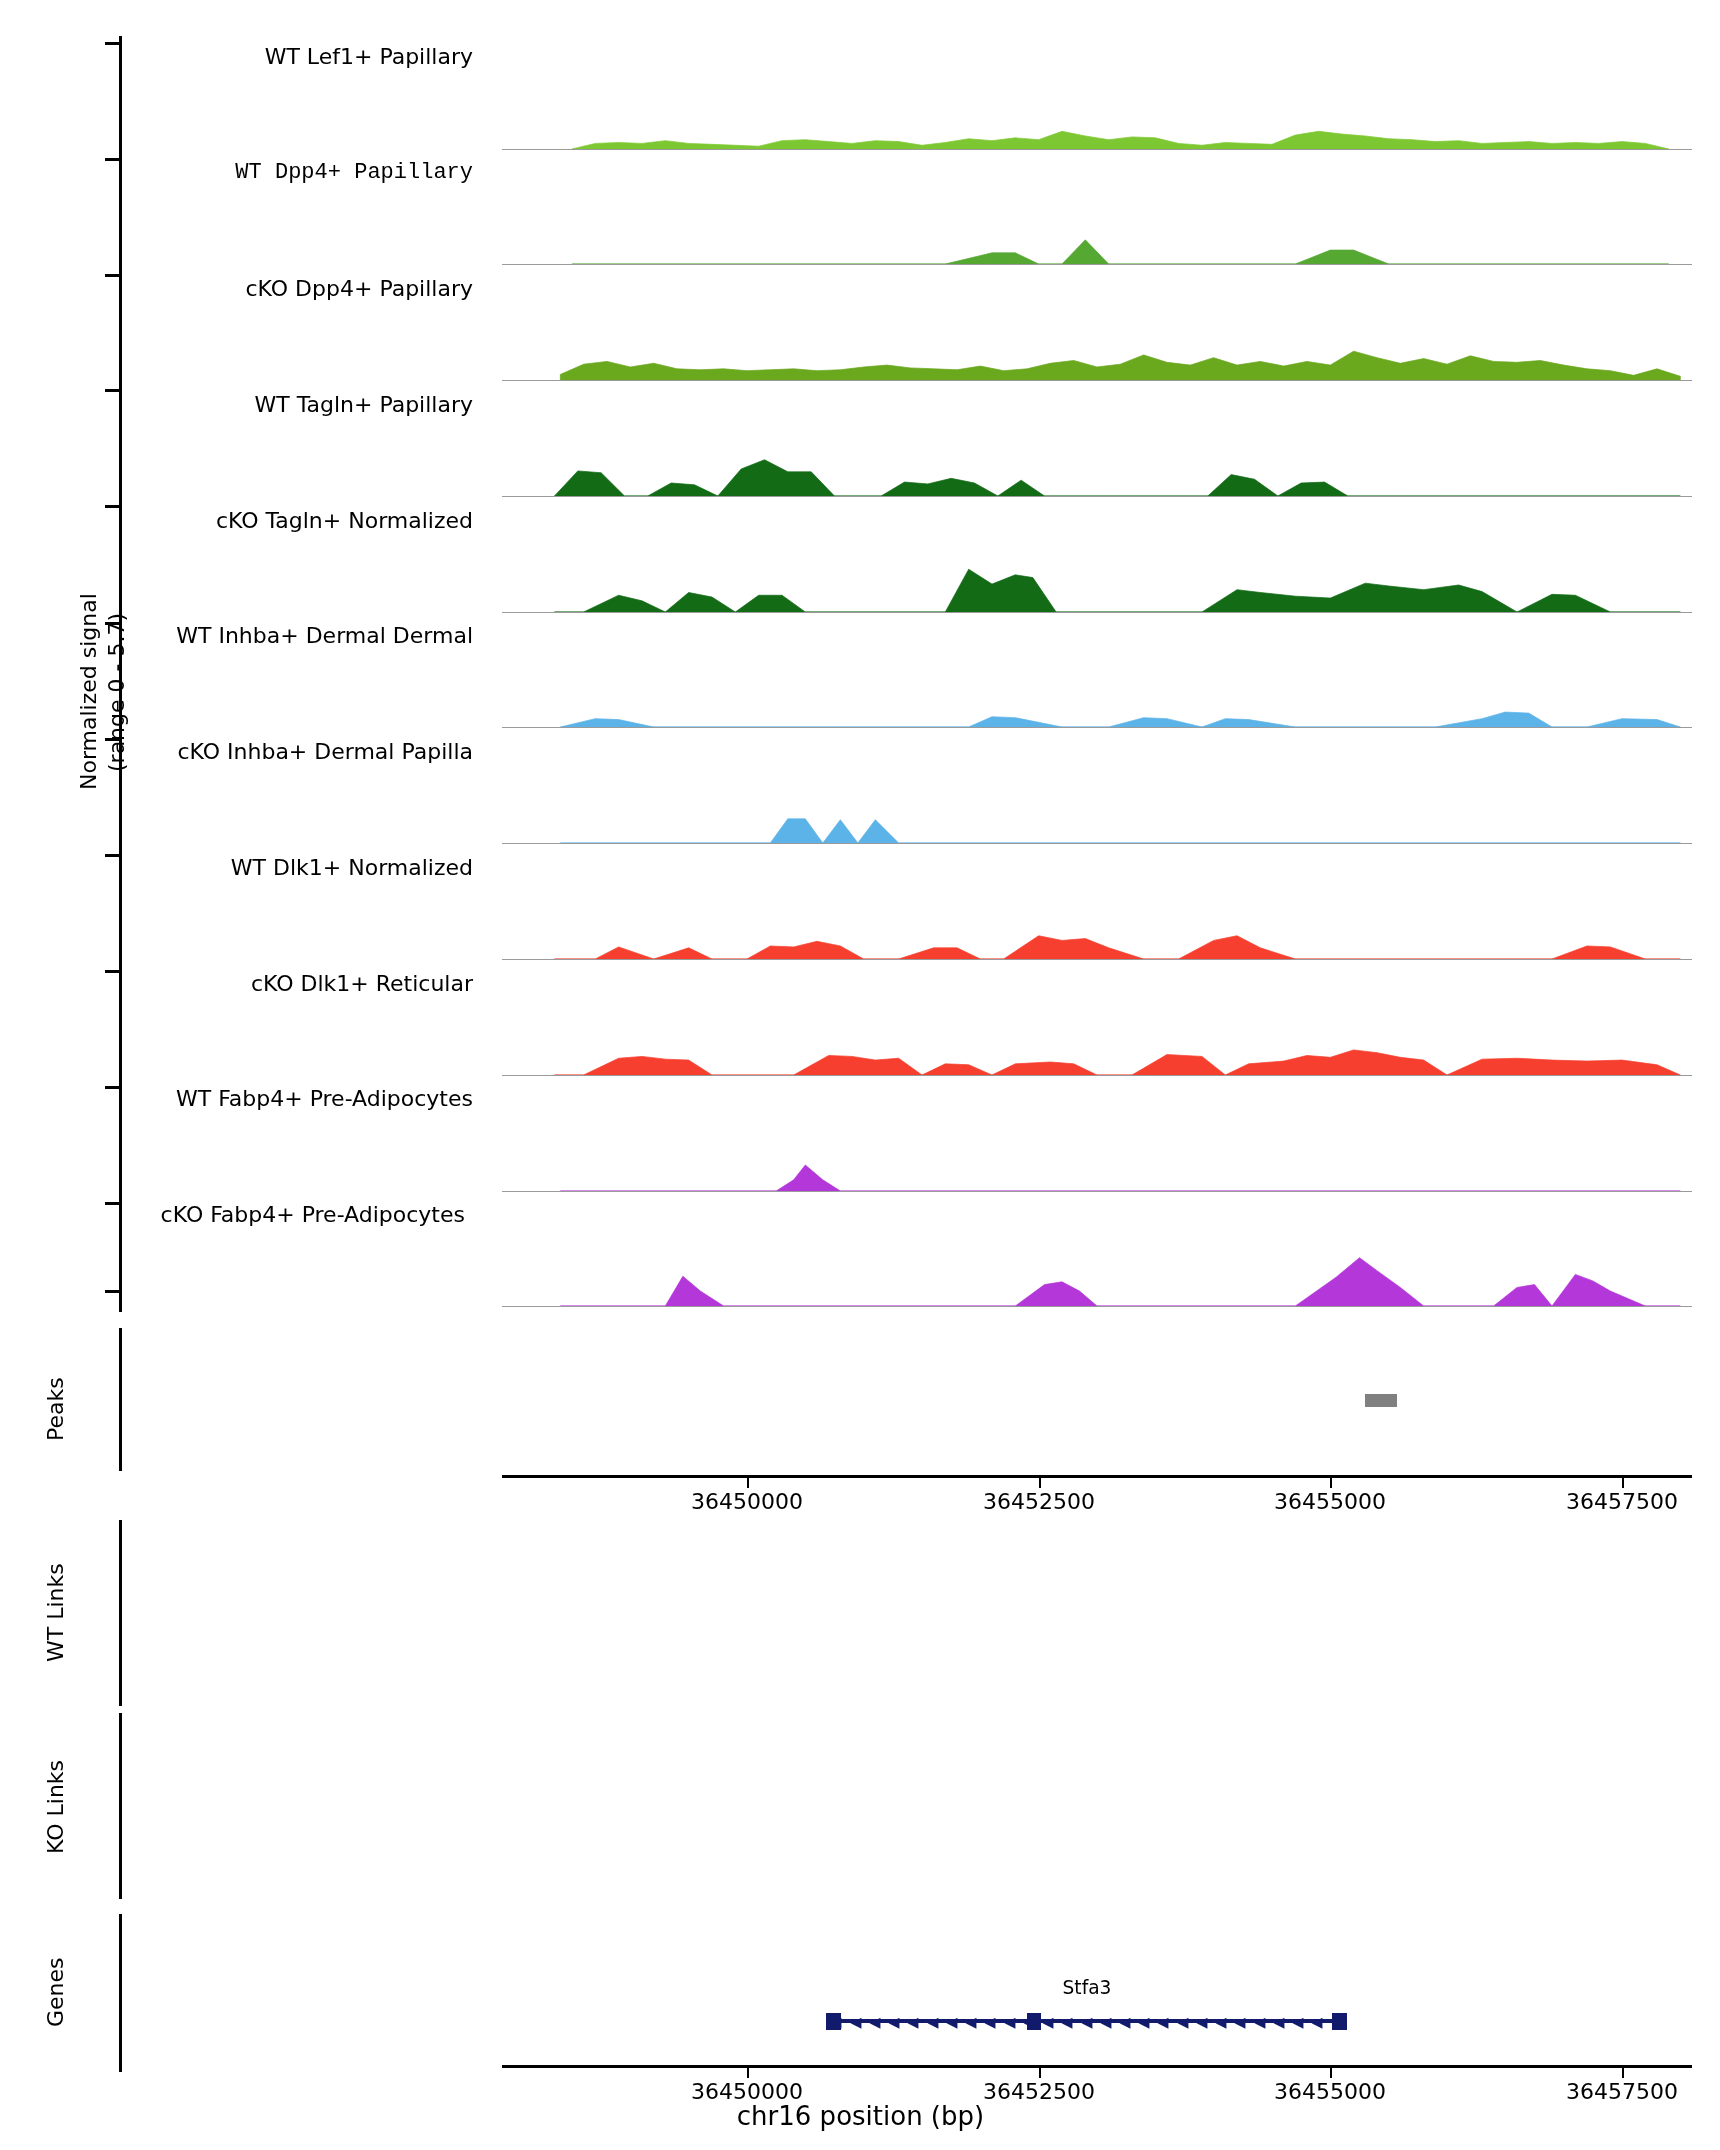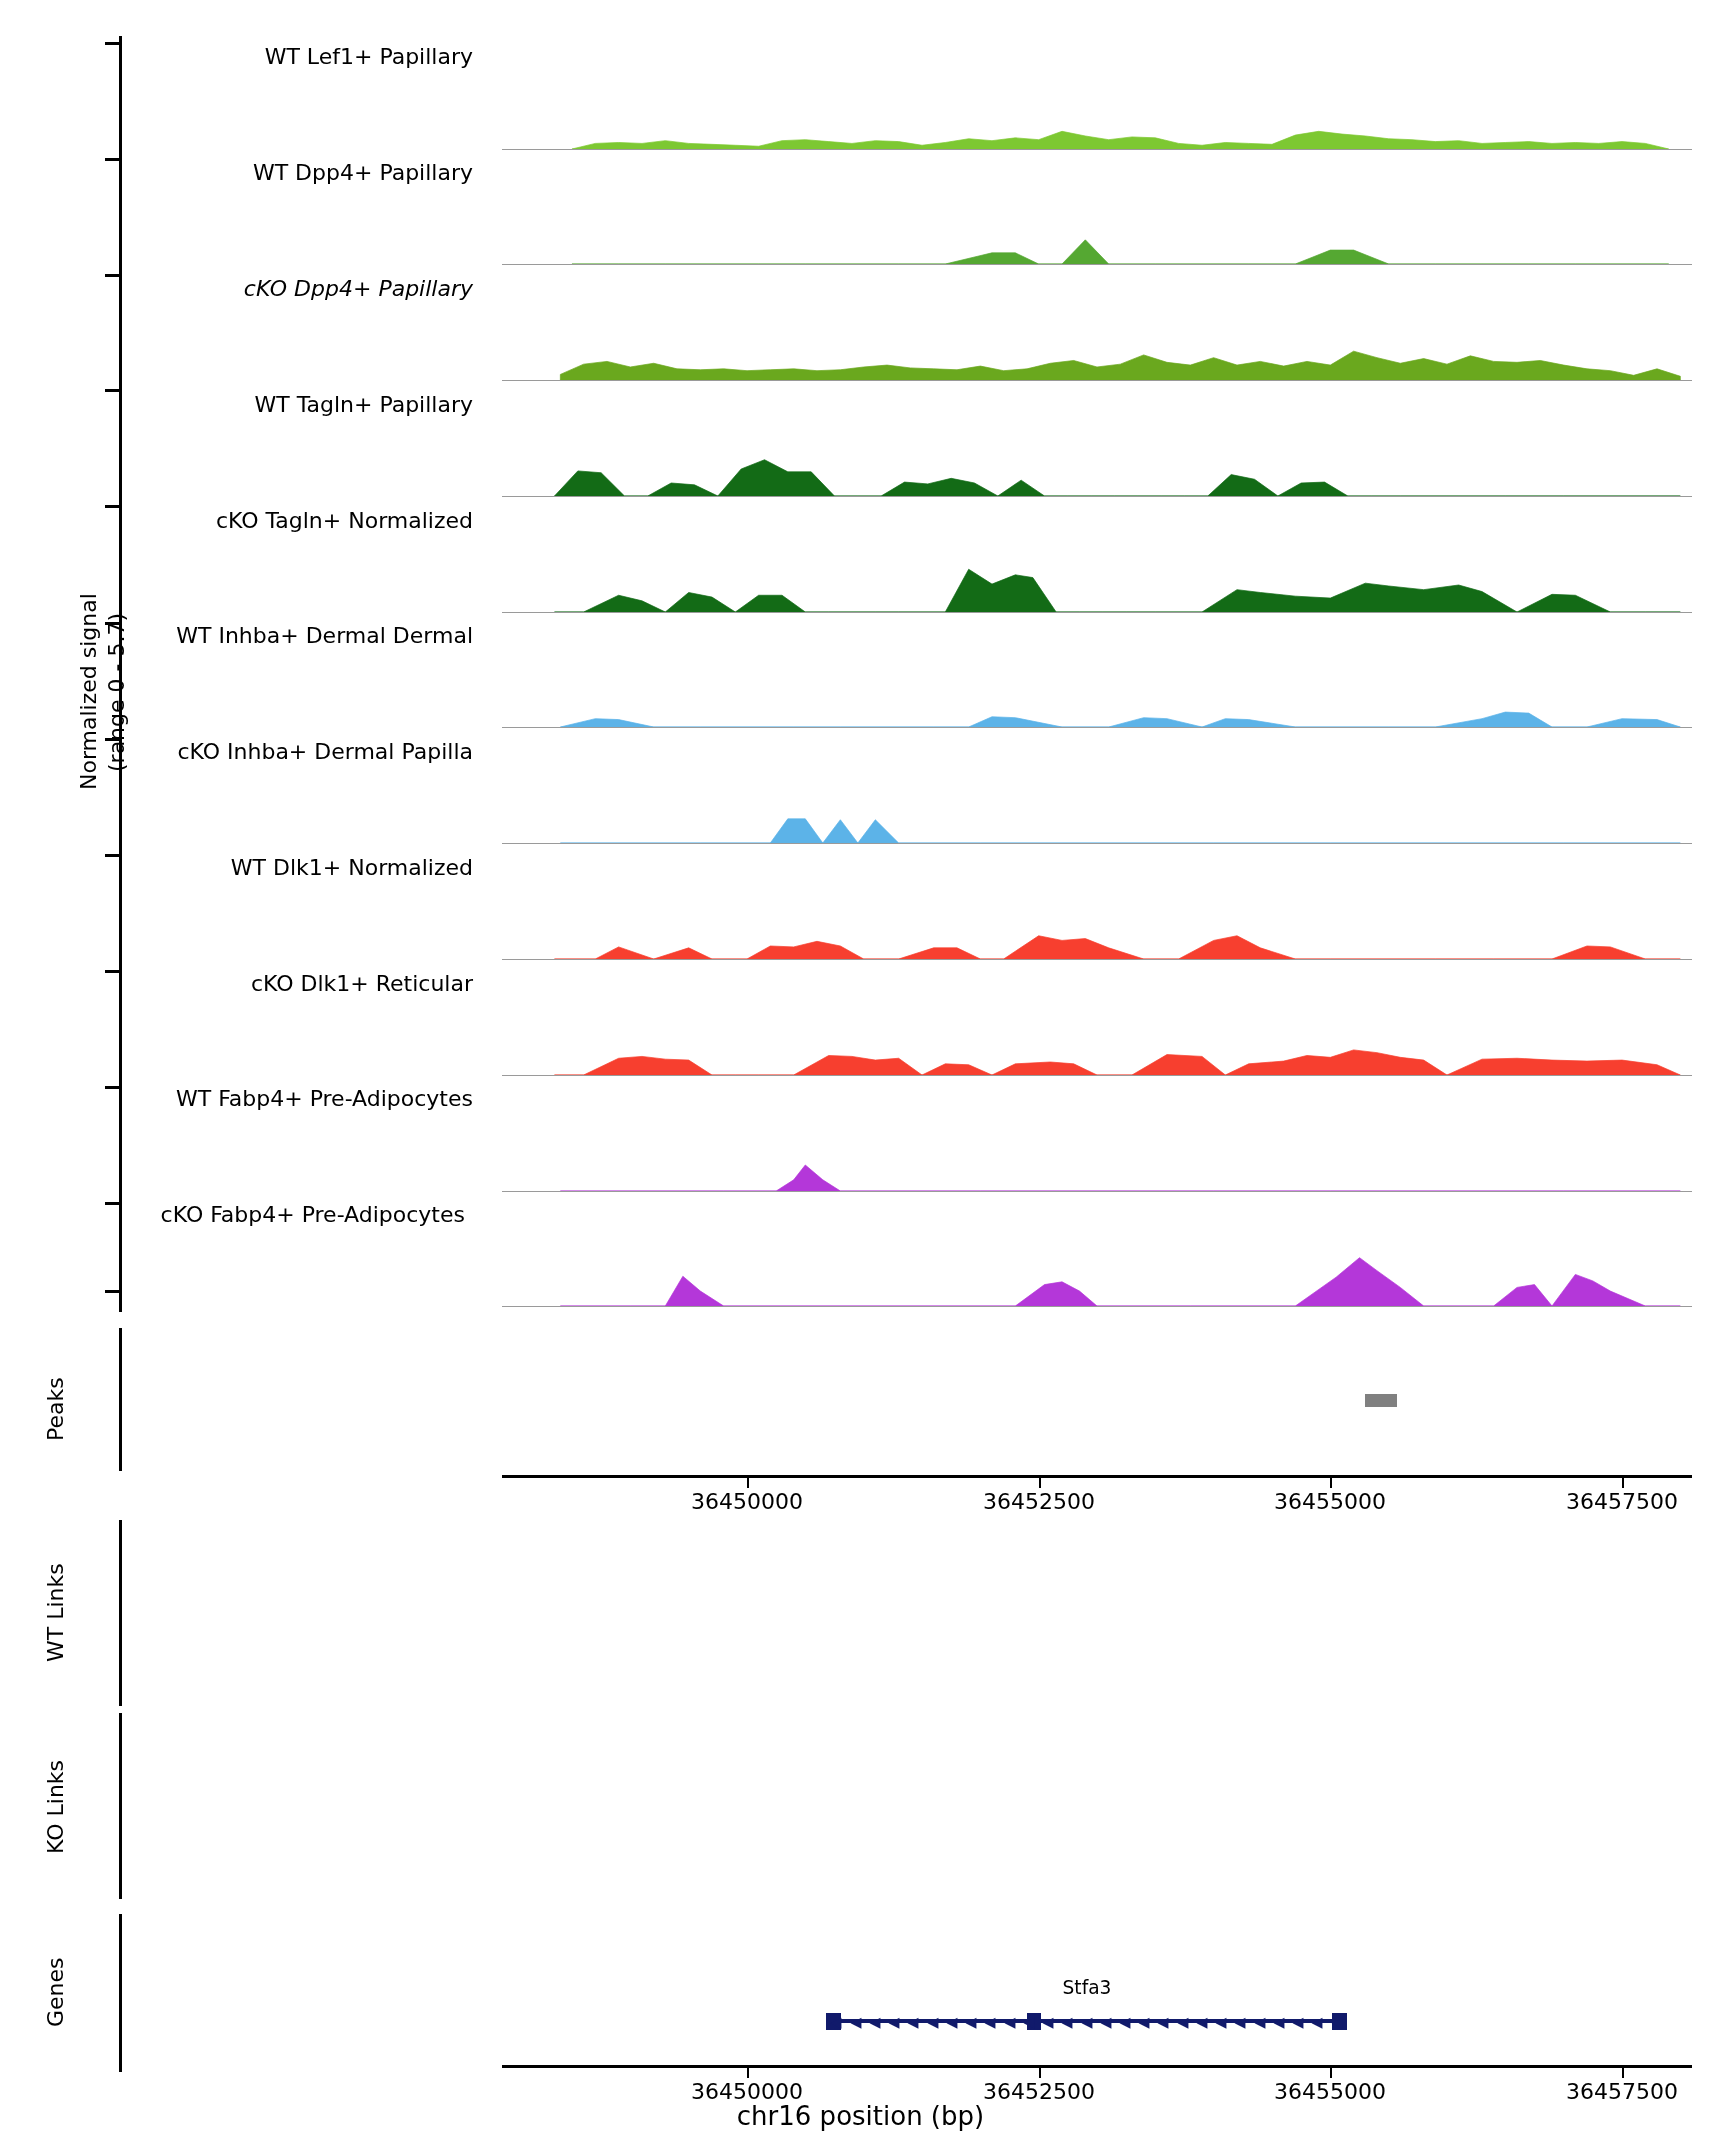--- a/index.html
+++ b/index.html
@@ -157,30 +157,30 @@
       <div class="track-label-wrap" style="top: 44px;">
         <div class="track-label" style="right: 29px;">WT Lef1+ Papillary</div>
       </div>
       <div class="track" style="top: 42px;">
         <div class="baseline"></div>
         <svg class="signal" viewBox="0 0 1660 150" preserveAspectRatio="none">
           <path d="M97.6,150.0 L130.2,142.1 L162.7,140.8 L195.3,142.1 L227.8,138.2 L260.4,142.1 L292.9,143.4 L325.5,144.7 L358.0,146.1 L390.6,138.2 L423.1,136.8 L455.7,139.5 L488.2,142.1 L520.8,138.2 L553.3,139.5 L585.9,144.7 L618.4,140.8 L651.0,135.5 L683.5,138.2 L716.1,134.2 L748.6,136.8 L781.2,125.0 L813.7,131.6 L846.3,136.8 L878.8,132.9 L911.4,134.2 L943.9,142.1 L976.5,144.7 L1009.0,140.8 L1041.6,142.1 L1074.1,143.4 L1106.7,130.3 L1139.2,125.0 L1171.8,128.9 L1204.3,131.6 L1236.9,135.5 L1269.4,136.8 L1302.0,139.5 L1334.5,138.2 L1367.1,142.1 L1399.6,140.8 L1432.2,139.5 L1464.7,142.1 L1497.3,140.8 L1529.8,142.1 L1562.4,139.5 L1594.9,142.1 L1627.5,150.0 L1627.5,150 L97.6,150 Z" fill="#7dc832" stroke="#7dc832" stroke-width="1"></path>
         </svg>
       </div>
       <div class="track-label-wrap" style="top: 160px;">
-        <div class="track-label" style="right: 29px;">WT Dpp4+ Papillary</div>
+        <div class="track-label" style="right: 29px; font-family: Liberation Mono, monospace;">WT Dpp4+ Papillary</div>
       </div>
       <div class="track" style="top: 157px;">
         <div class="baseline"></div>
         <svg class="signal" viewBox="0 0 1660 150" preserveAspectRatio="none">
           <path d="M97.6,150.0 L162.7,150.0 L227.8,150.0 L292.9,150.0 L358.0,150.0 L423.1,150.0 L488.2,150.0 L553.3,150.0 L618.4,150.0 L683.5,134.2 L716.1,134.2 L748.6,150.0 L781.2,150.0 L813.7,115.8 L846.3,150.0 L911.4,150.0 L976.5,150.0 L1041.6,150.0 L1106.7,150.0 L1155.5,130.3 L1188.0,130.3 L1236.9,150.0 L1302.0,150.0 L1367.1,150.0 L1432.2,150.0 L1497.3,150.0 L1562.4,150.0 L1627.5,150.0 L1627.5,150 L97.6,150 Z" fill="#55a832" stroke="#55a832" stroke-width="1"></path>
         </svg>
       </div>
       <div class="track-label-wrap" style="top: 276px;">
-        <div class="track-label" style="right: 29px; font-style: italic;">cKO Dpp4+ Papillary</div>
+        <div class="track-label" style="right: 29px;">cKO Dpp4+ Papillary</div>
       </div>
       <div class="track" style="top: 273px;">
         <div class="baseline"></div>
         <svg class="signal" viewBox="0 0 1660 150" preserveAspectRatio="none">
           <path d="M81.4,142.1 L113.9,127.6 L146.5,123.7 L179.0,131.6 L211.6,126.3 L244.1,134.2 L276.7,135.5 L309.2,134.2 L341.8,136.8 L374.3,135.5 L406.9,134.2 L439.4,136.8 L472.0,135.5 L504.5,131.6 L537.1,128.9 L569.6,132.9 L602.2,134.2 L634.7,135.5 L667.3,130.3 L699.8,136.8 L732.4,134.2 L764.9,126.3 L797.5,122.4 L830.0,131.6 L862.5,127.6 L895.1,114.5 L927.6,125.0 L960.2,128.9 L992.7,118.4 L1025.3,128.9 L1057.8,123.7 L1090.4,130.3 L1122.9,123.7 L1155.5,128.9 L1188.0,109.2 L1220.6,118.4 L1253.1,126.3 L1285.7,119.7 L1318.2,127.6 L1350.8,115.8 L1383.3,123.7 L1415.9,125.0 L1448.4,122.4 L1481.0,128.9 L1513.5,134.2 L1546.1,136.8 L1578.6,143.4 L1611.2,134.2 L1643.7,144.7 L1643.7,150 L81.4,150 Z" fill="#6aa81e" stroke="#6aa81e" stroke-width="1"></path>
         </svg>
       </div>
       <div class="track-label-wrap" style="top: 392px;">
         <div class="track-label" style="right: 29px;">WT Tagln+ Papillary</div>
       </div>

